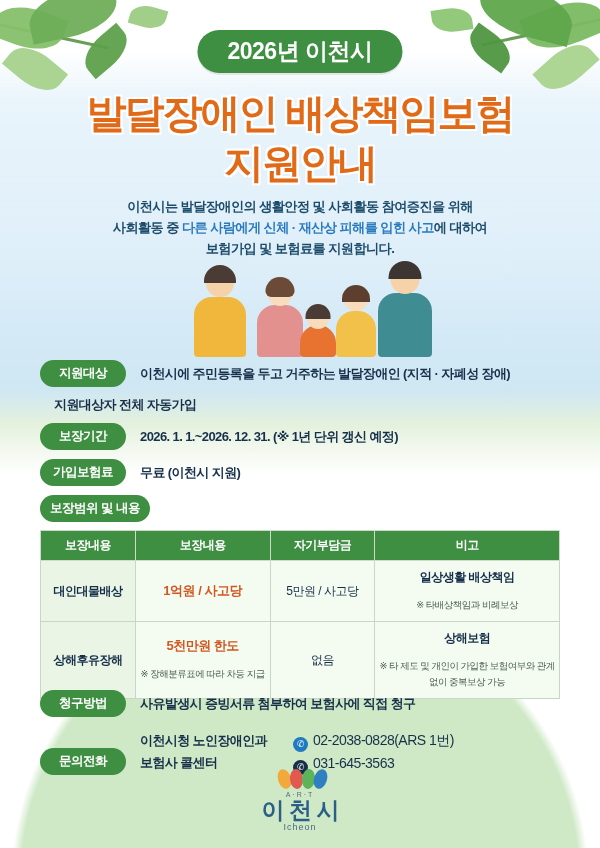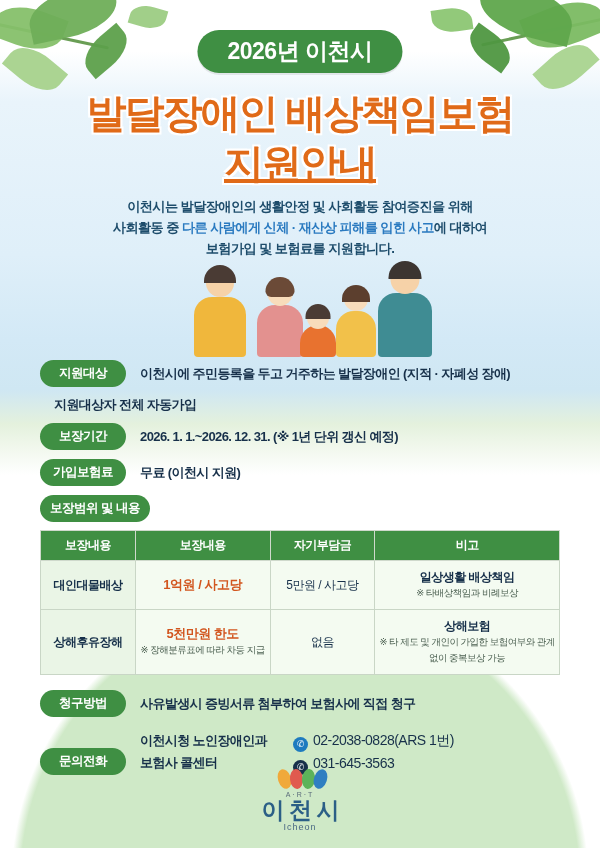--- a/index.html
+++ b/index.html
@@ -40,21 +40,20 @@
   }
   .title1{
     position:absolute;left:0;right:0;top:86px;text-align:center;
     font-size:40px;font-weight:bold;color:#e06a18;letter-spacing:-2px;
     text-shadow:2px 2px 0 #fff, -2px 2px 0 #fff, 2px -2px 0 #fff, -2px -2px 0 #fff;
   }
   .title2{
     position:absolute;left:0;right:0;top:136px;text-align:center;
     font-size:40px;font-weight:bold;color:#e06a18;letter-spacing:-2px;
     text-shadow:2px 2px 0 #fff, -2px 2px 0 #fff, 2px -2px 0 #fff, -2px -2px 0 #fff;
-    text-decoration:underline;
   }
   .lead{
     position:absolute;left:0;right:0;top:196px;text-align:center;
     font-size:13.2px;line-height:21px;color:#1d4c6b;font-weight:bold;letter-spacing:-0.6px;
   }
   .lead .hl{color:#2a7ac0;}
 
   
   .family{position:absolute;left:50%;transform:translateX(-50%);top:252px;width:300px;height:105px;}
   .fig{position:absolute;bottom:0;}
@@ -77,21 +76,21 @@
   th{
     background:#3f8f43;color:#fff;font-size:12px;font-weight:bold;
     padding:6px 2px;border:1px solid #cfd9cc;letter-spacing:-0.5px;
   }
   td{
     border:1px solid #c9d6c6;text-align:center;font-size:12px;color:#17304a;
     padding:8px 3px;background:#f4fbf1;letter-spacing:-0.5px;line-height:16px;
   }
   td.label{background:#eaf5e6;font-weight:bold;}
   .big{color:#d2561f;font-weight:bold;font-size:13px;}
-  .sub{display:block;font-size:9.5px;color:#4a5f50;font-weight:normal;margin-top:0;letter-spacing:-0.5px;}
+  .sub{display:block;font-size:9.5px;color:#4a5f50;font-weight:normal;margin-top:12px;letter-spacing:-0.5px;}
   .note{font-weight:bold;color:#17304a;}
 
   
   .contact{position:absolute;left:40px;top:690px;width:520px;}
   .phonewrap{display:flex;align-items:center;margin-left:14px;}
   .callcol{font-size:13px;color:#17304a;font-weight:bold;line-height:22px;letter-spacing:-0.6px;}
   .numcol{font-size:14px;color:#17304a;font-weight:normal;line-height:22px;margin-left:26px;letter-spacing:-0.5px;}
   .pico{display:inline-block;width:15px;height:15px;border-radius:50%;
          background:#1e7bbf;color:#fff;font-size:9px;text-align:center;line-height:15px;
          margin-right:5px;vertical-align:-2px;}

